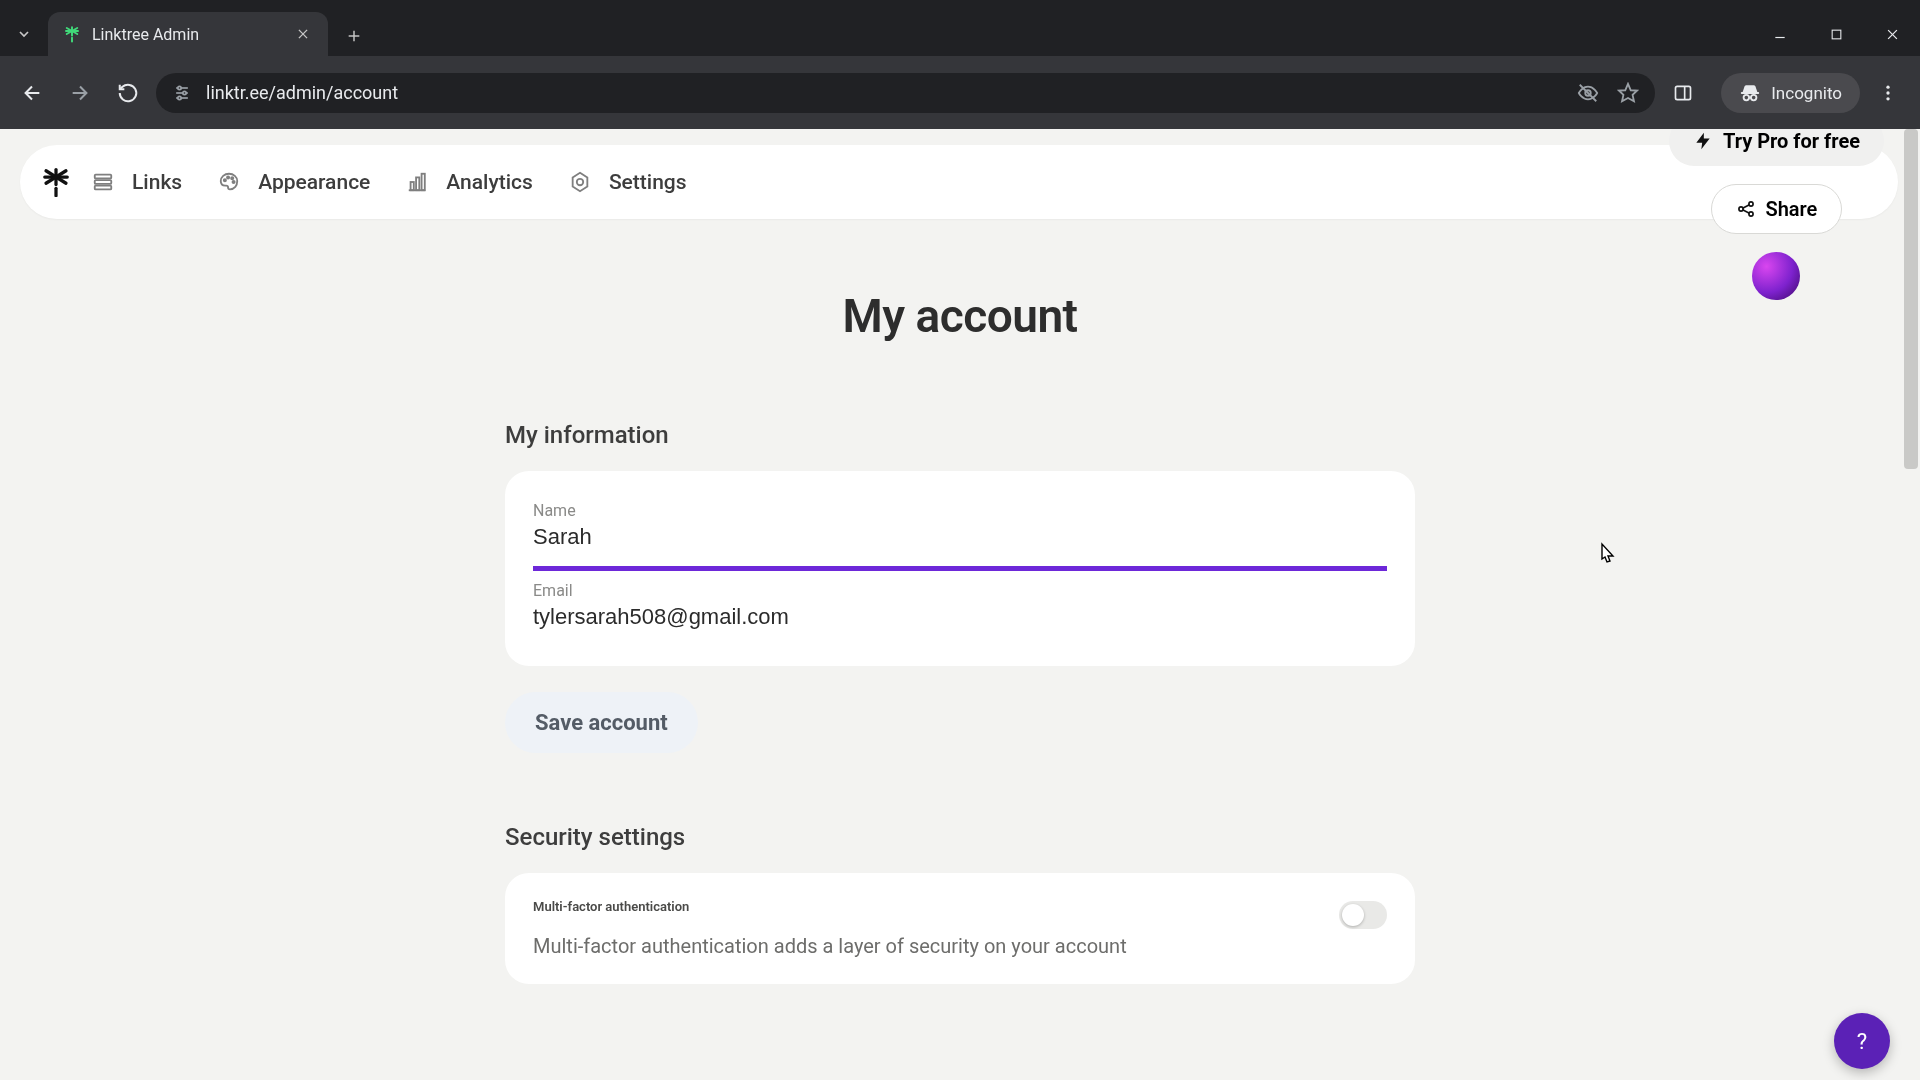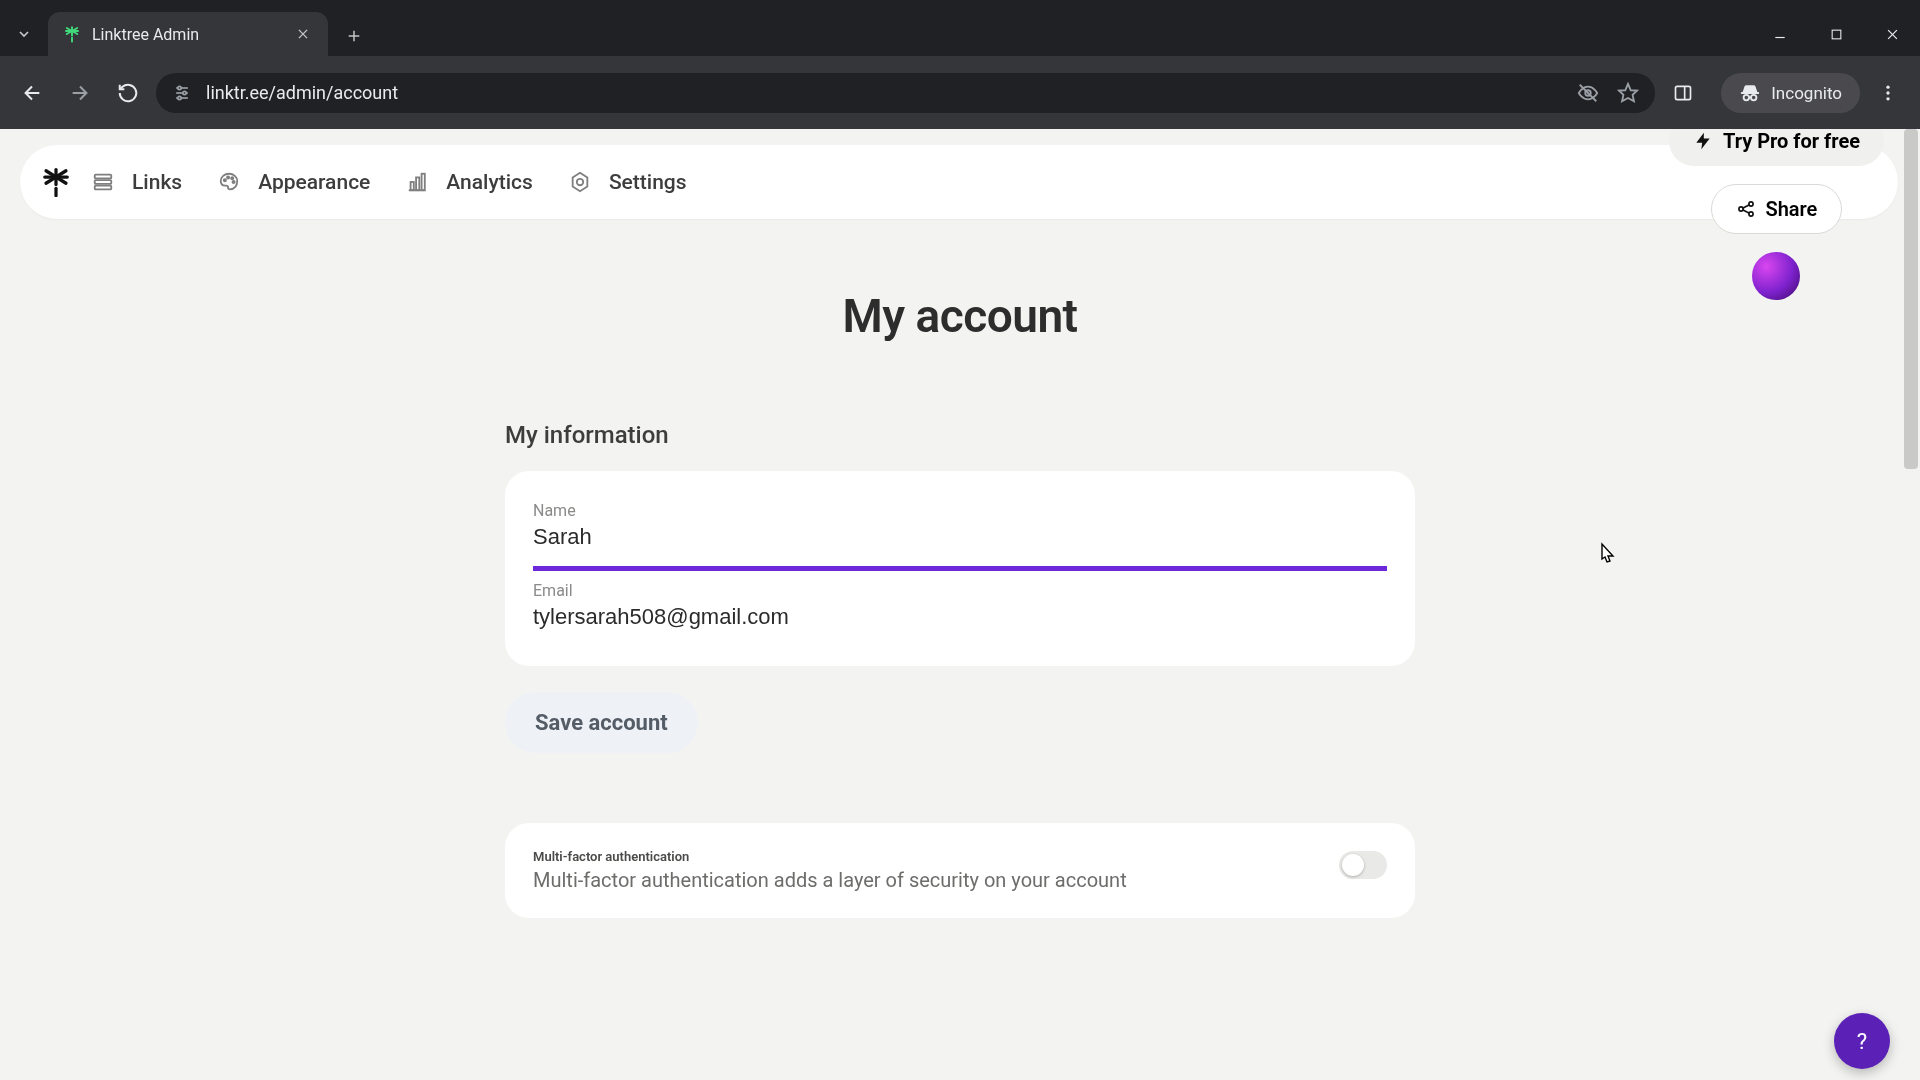--- a/index.html
+++ b/index.html
@@ -52,21 +52,21 @@
   .field:last-child { border-bottom:none; }
   .field-label { font-size:16px; color:#8a8a88; margin-bottom:4px; }
   .field-input { border:none; outline:none; font-size:22px; color:#2b2b2b; width:100%; background:transparent; }
 
   .save-btn { margin-top:26px; display:inline-block; background:#eef2f7; color:#545c66; font-size:22px; font-weight:700; padding:18px 30px; border-radius:999px; cursor:pointer; }
 
   .section.security { margin-top:70px; }
   .sec-card { background:#fff; border-radius:24px; padding:26px 28px; display:flex; align-items:flex-start; }
   .sec-text { flex:1; }
   .sec-title { font-size:13px; font-weight:600; color:#4a4a48; }
-  .sec-desc { font-size:20px; color:#6d6d6b; margin-top:4px; }
+  .sec-desc { font-size:20px; color:#6d6d6b; margin-top:20px; }
   .toggle { width:48px; height:28px; background:#e9e9e7; border-radius:999px; position:relative; cursor:pointer; flex-shrink:0; margin-top:2px;}
   .toggle .knob { width:22px; height:22px; background:#fff; border-radius:50%; position:absolute; top:3px; left:3px; box-shadow:0 1px 3px rgba(0,0,0,.25); }
 
   
   .help { position:absolute; right:30px; bottom:28px; width:56px; height:56px; border-radius:50%; background:#5b21b6; color:#fff; display:flex; align-items:center; justify-content:center; font-size:22px; cursor:pointer; box-shadow:0 4px 12px rgba(0,0,0,.25);}
 
   
   .vscroll { position:absolute; top:0; right:0; width:18px; height:100%; background:#f3f3f1;}
   .vscroll .thumb { position:absolute; top:0; left:2px; width:14px; height:340px; background:#c9c9c7; border-radius:4px;}
 
@@ -299,20 +299,21 @@
           <div class="field-label">Email</div>
           <input class="field-input" value="tylersarah508@gmail.com" style="">
         </div>
       </div>
       <div class="save-btn">
         <span>Save account</span>
       </div>
     </div>
 
     <div class="section security">
+      <div class="section-h">Security settings</div>
       <div class="sec-card">
         <div class="sec-text">
           <div class="sec-title">Multi-factor authentication</div>
           <div class="sec-desc">Multi-factor authentication adds a layer of security on your account</div>
         </div>
         <div class="toggle">
           <div class="knob"></div>
         </div>
       </div>
     </div>

